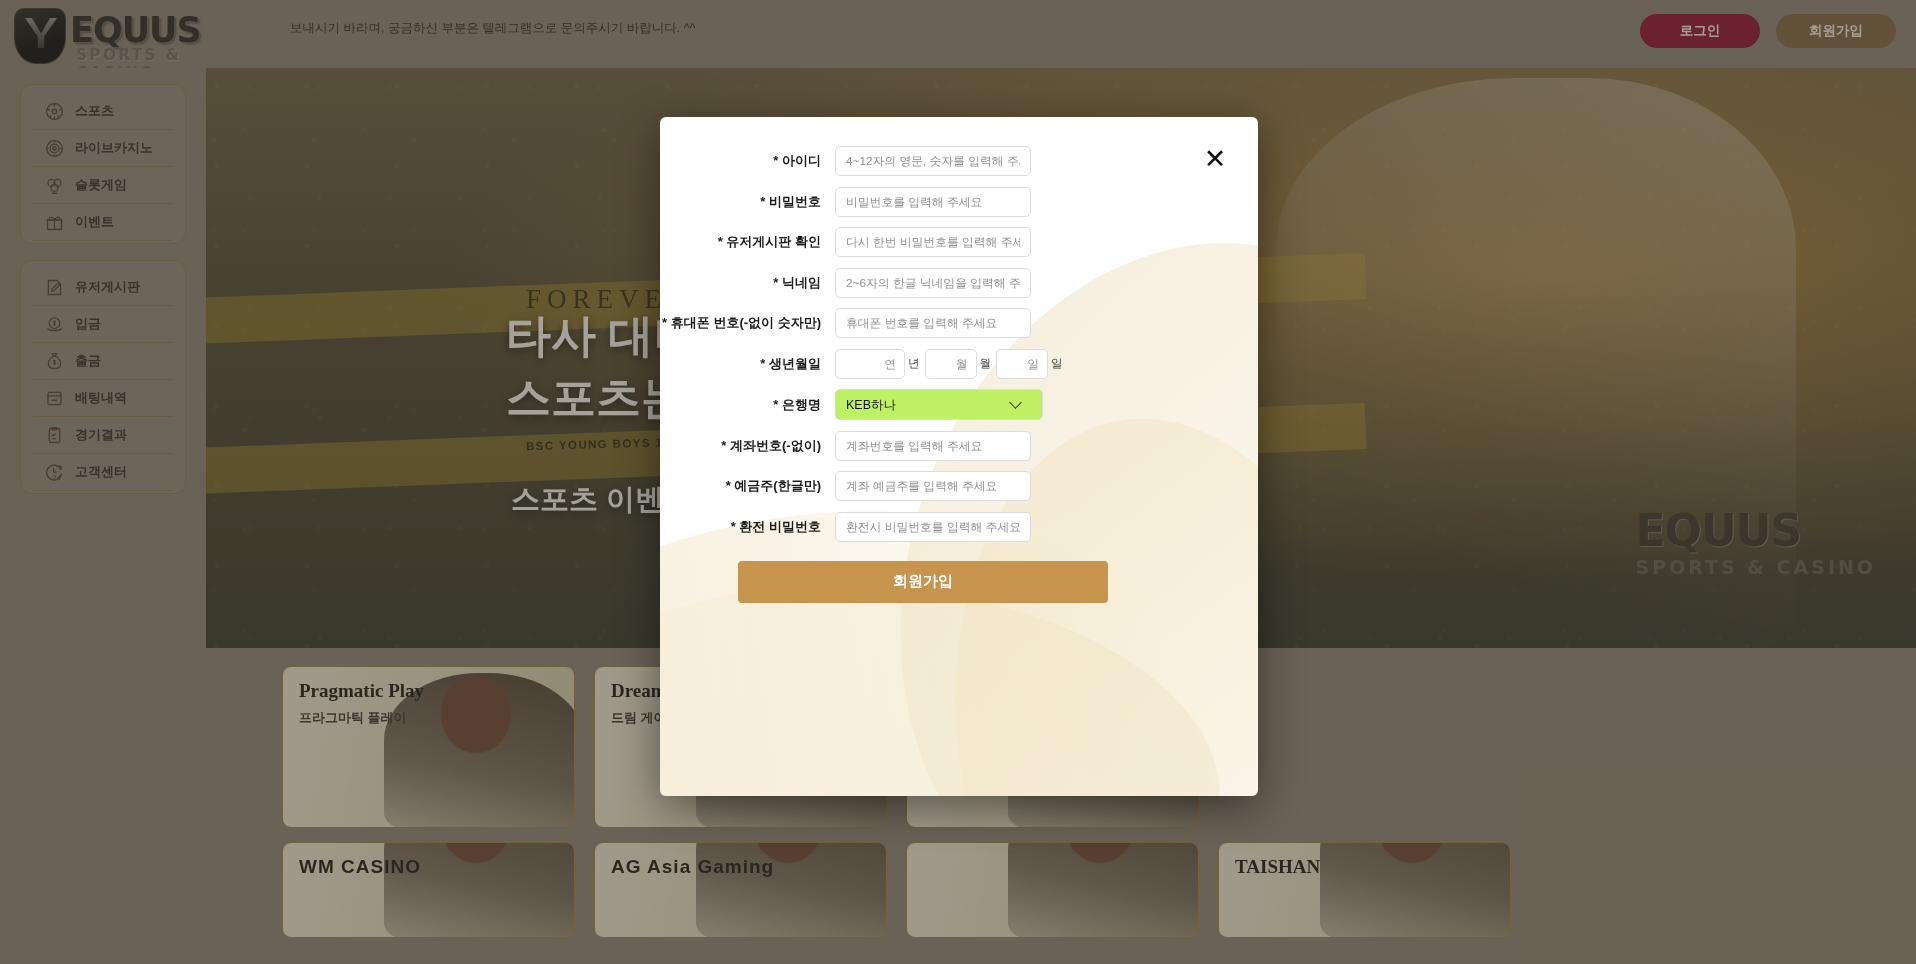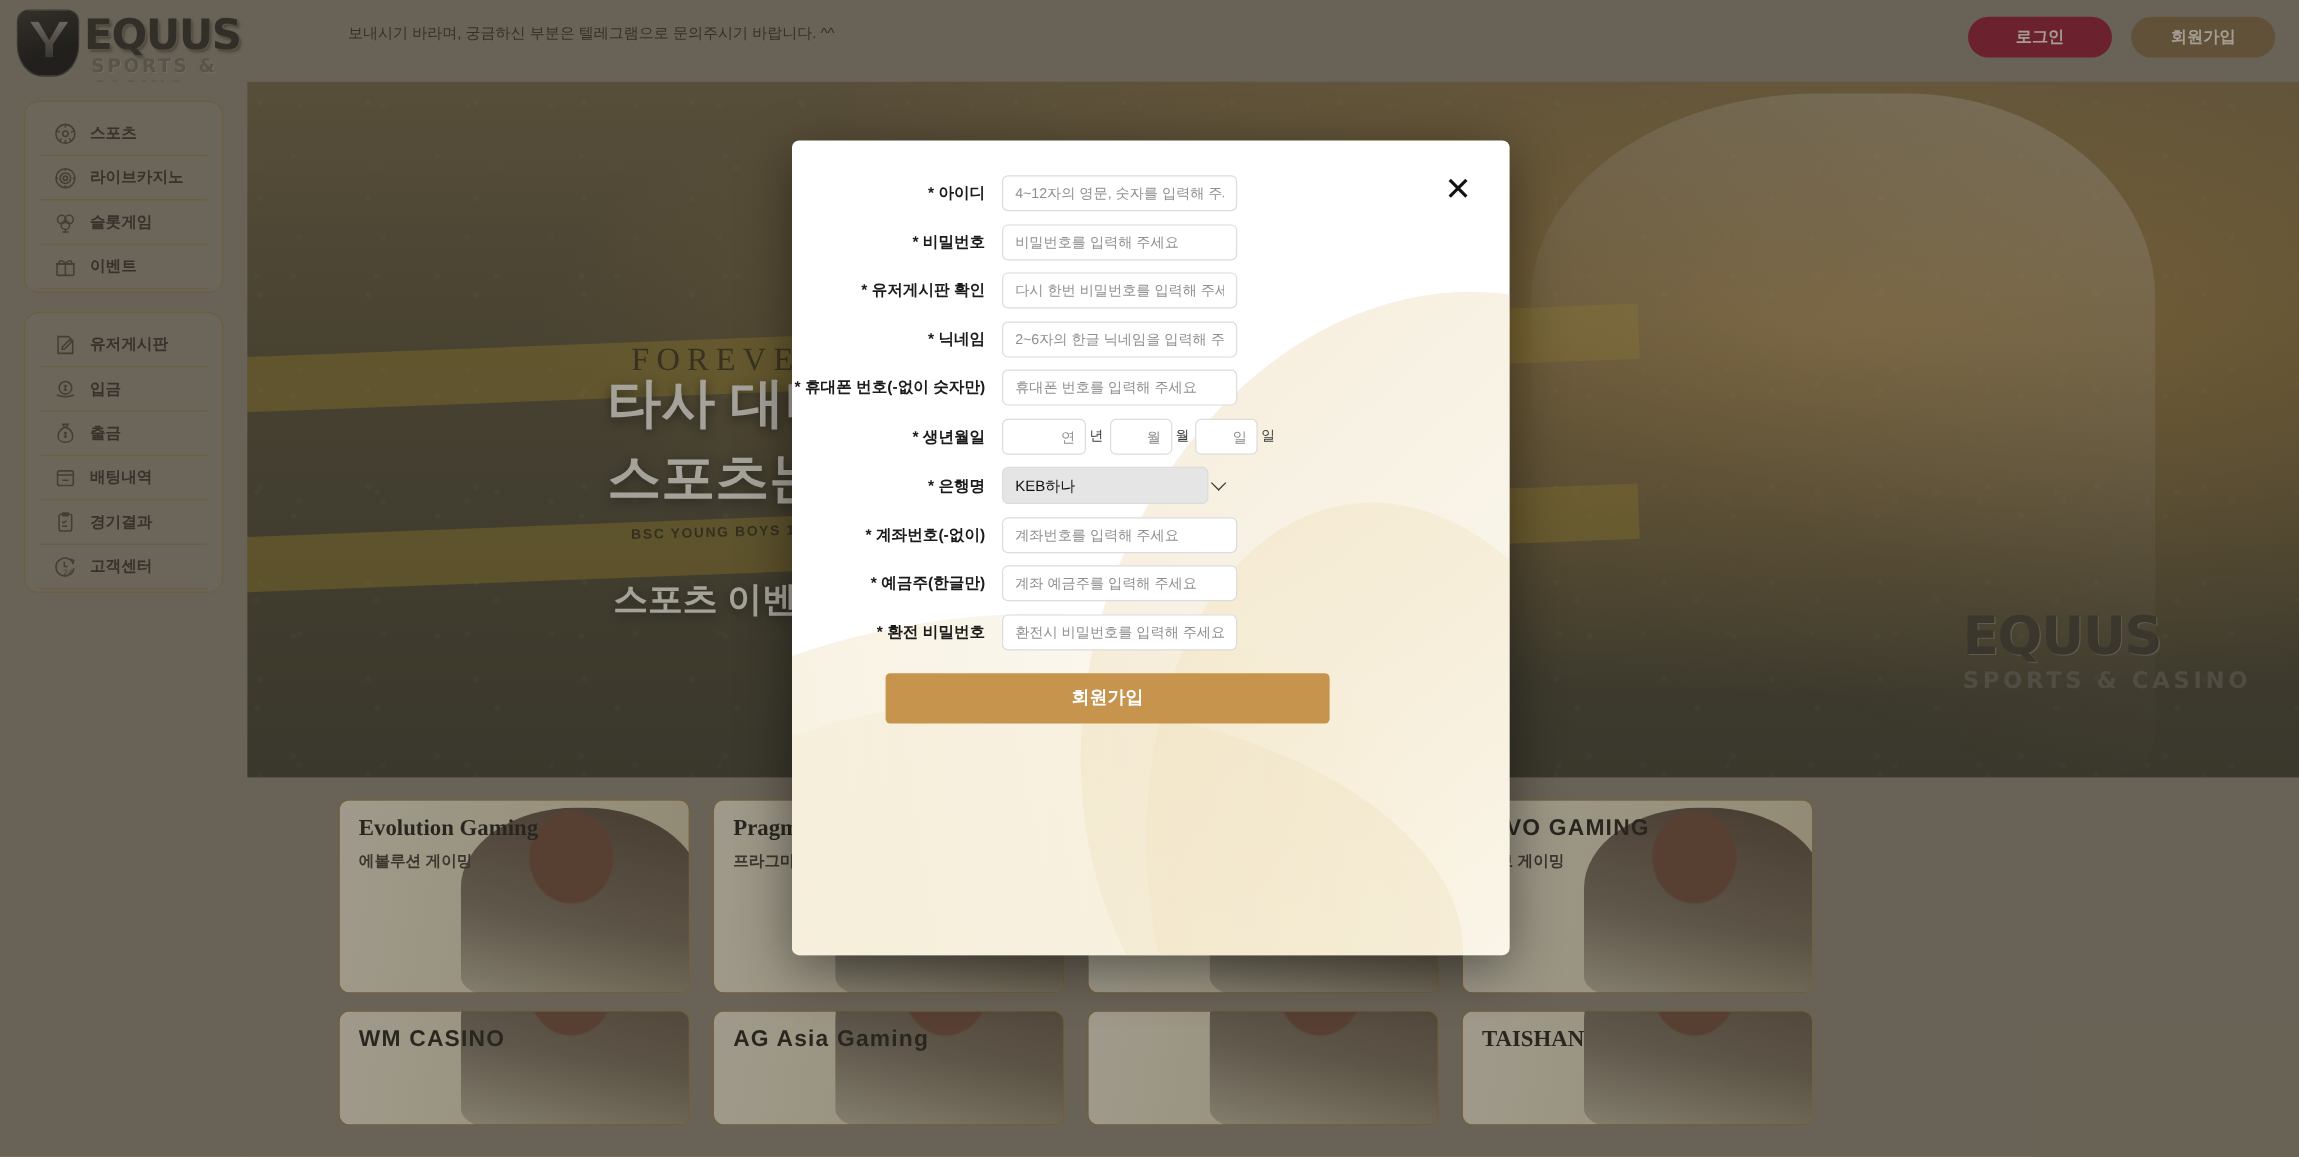--- a/index.html
+++ b/index.html
@@ -181,22 +181,22 @@
     font-size: 13px; font-weight: bold; color: #1b1b1b; line-height: 1.35;
   }
   .fctrl { width: 196px; }
   .finput {
     width: 196px; height: 30px; border: 1px solid #dcdcdc; border-radius: 5px;
     padding: 0 10px; font-size: 11.8px; color: #222; background: #fff;
     font-family: "Liberation Sans", sans-serif; outline: none;
   }
   .finput::placeholder { color: #8f8f8f; }
   .fselect {
-    width: 172px; height: 31px; border: 1px solid #dcdcdc; border-radius: 5px;
-    padding: 0 10px; font-size: 12.5px; color: #111; background: #e5e5e5;
+    width: 208px; height: 31px; border: 1px solid #dcdcdc; border-radius: 5px;
+    padding: 0 10px; font-size: 12.5px; color: #111; background: #bef264;
     font-family: "Liberation Sans", sans-serif; appearance: none; outline: none;
   }
   .select-wrap { position: relative; width: 196px; }
   .select-wrap .chev {
     position: absolute; right: 11px; top: 9px; width: 9px; height: 9px;
     border-right: 1.8px solid #333; border-bottom: 1.8px solid #333;
     transform: rotate(45deg); pointer-events: none;
   }
   .dob-wrap { display: flex; align-items: center; }
   .dob-in {
@@ -353,27 +353,20 @@
     <div class="wm-text">EQUUS</div>
     <div class="wm-sub">SPORTS &amp; CASINO</div>
   </div>
 </div>
 
 <div id="casino-section">
 
   <div class="card-grid">
     <div class="ccard">
       <div class="brand">
-        <div class="brand-en">Evolution Gaming</div>
-        <div class="brand-kr">에볼루션 게이밍</div>
-      </div>
-      <div class="model"></div>
-    </div>
-    <div class="ccard">
-      <div class="brand">
         <div class="brand-en">Pragmatic Play</div>
         <div class="brand-kr">프라그마틱 플레이</div>
       </div>
       <div class="model"></div>
     </div>
     <div class="ccard">
       <div class="brand">
         <div class="brand-en">Dream Gaming</div>
         <div class="brand-kr">드림 게이밍</div>
       </div>

